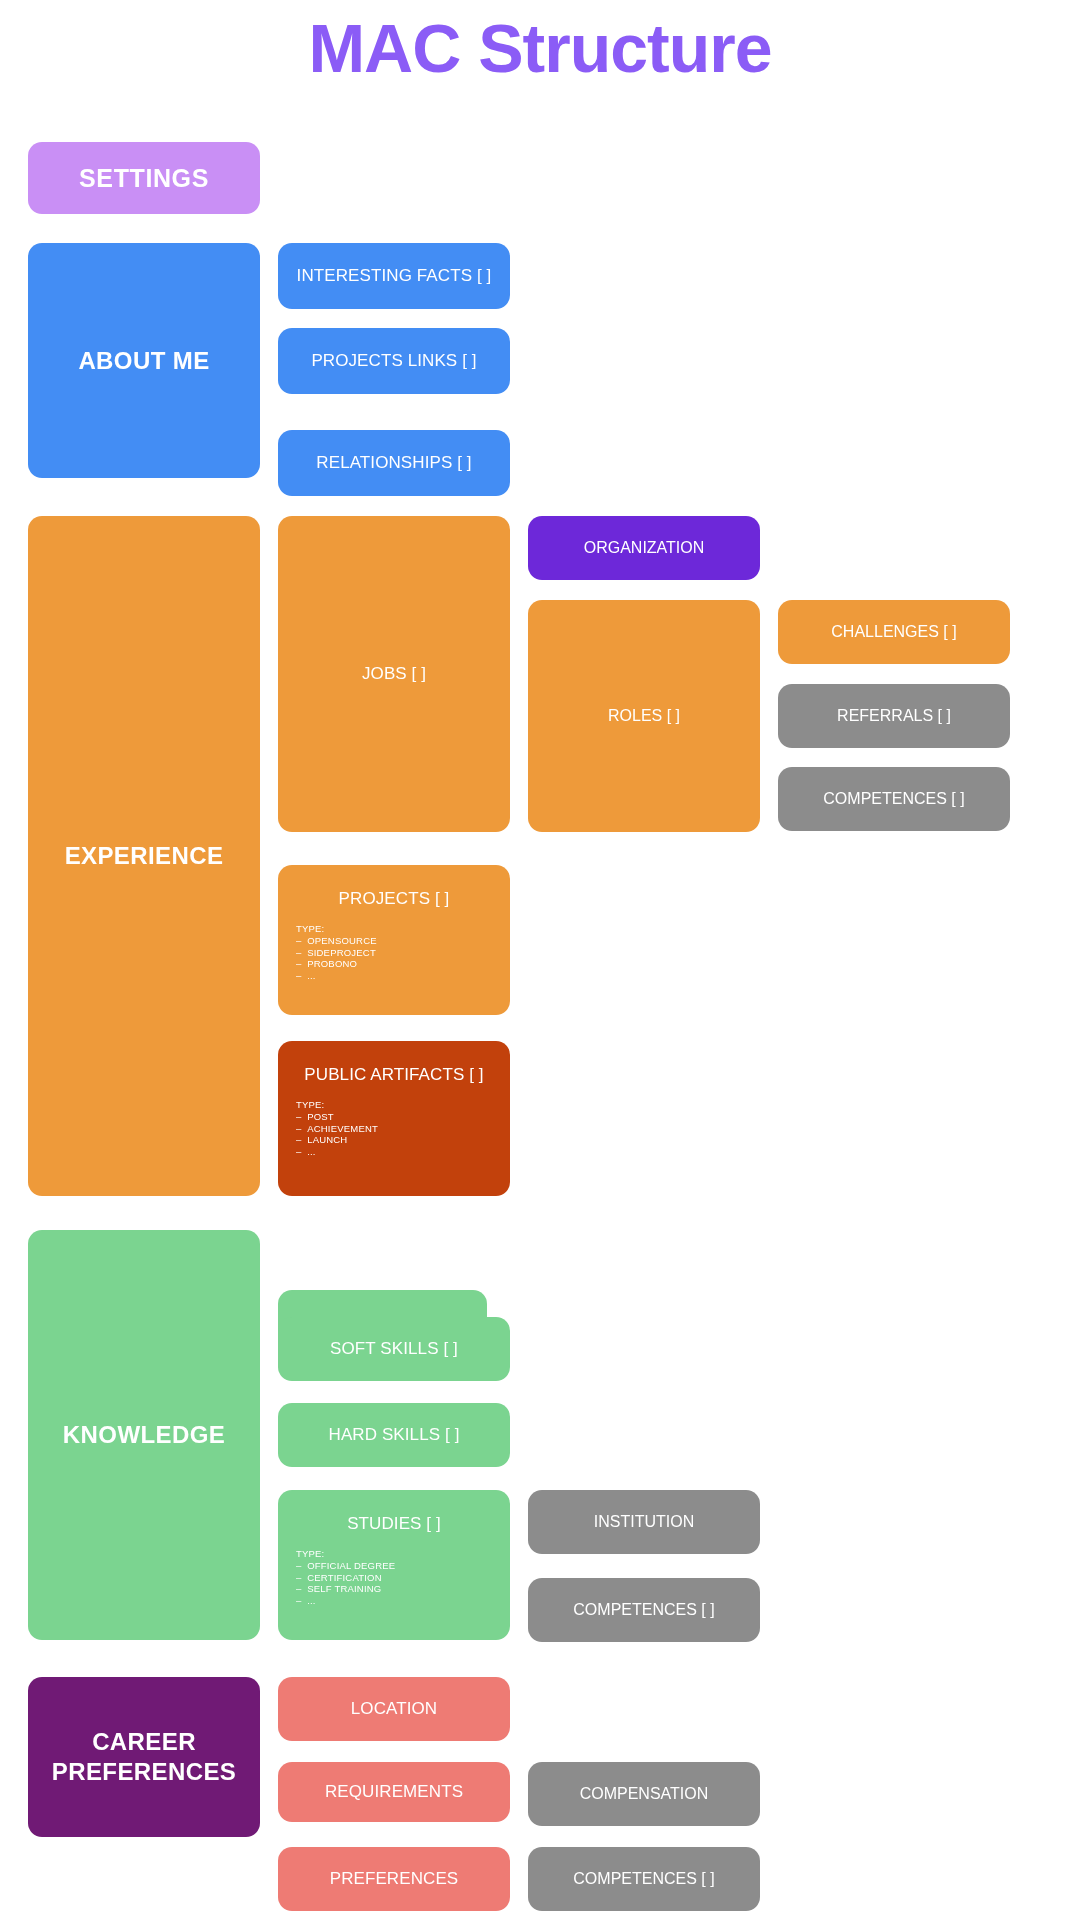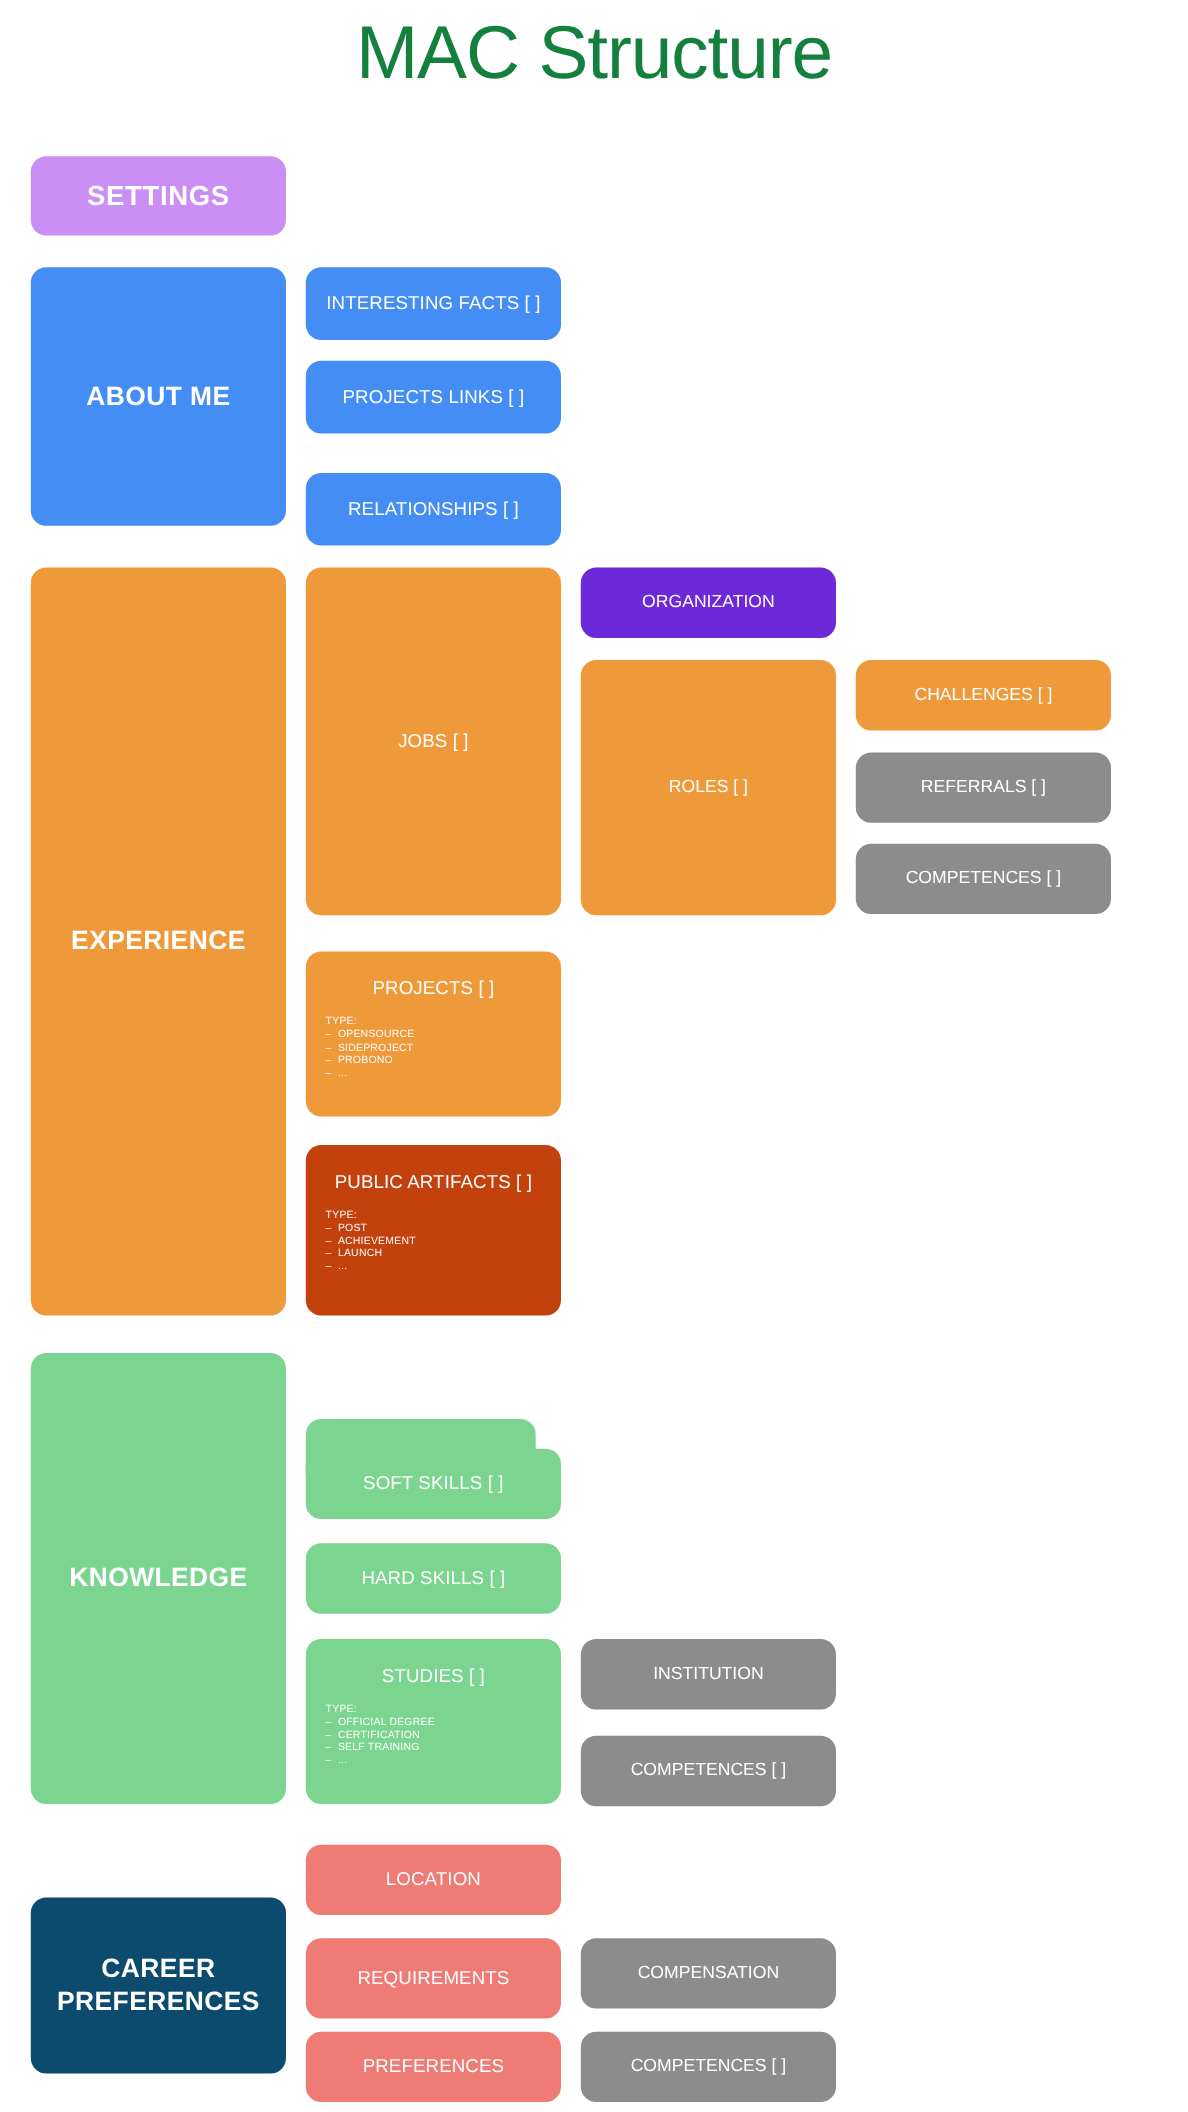--- a/index.html
+++ b/index.html
@@ -9,23 +9,23 @@
     font-family:"Liberation Sans", sans-serif;
     position:relative;
     overflow:hidden;
     -webkit-font-smoothing:antialiased;
   }
   .page-title{
     position:absolute;
     left:0;top:0;width:1080px;
     text-align:center;
     font-size:68px;
-    font-weight:normal;
+    font-weight:bold;
     letter-spacing:-1px;
-    color:#15803d;
+    color:#8b5cf6;
     line-height:96px;
   }
   .box{
     position:absolute;
     box-sizing:border-box;
     border-radius:14px;
     color:#ffffff;
     display:flex;
     flex-direction:column;
     align-items:center;
@@ -154,28 +154,28 @@
     <span class="type-item">...</span>
   </div>
 </div>
 <div class="box lvl2" style="left:528px;top:1490px;width:232px;height:64px;background:#8c8c8c;">
   <span class="box-label">INSTITUTION</span>
 </div>
 <div class="box lvl2" style="left:528px;top:1578px;width:232px;height:64px;background:#8c8c8c;">
   <span class="box-label">COMPETENCES [ ]</span>
 </div>
 
-<div class="box lvl0" style="left:28px;top:1677px;width:232px;height:160px;background:#0c4a6e;margin-top:48px;">
+<div class="box lvl0" style="left:28px;top:1677px;width:232px;height:160px;background:#701a75;">
   <span class="box-label">CAREER</span>
   <span class="box-label">PREFERENCES</span>
 </div>
 <div class="box lvl1" style="left:278px;top:1677px;width:232px;height:64px;background:#ee7b74;">
   <span class="box-label">LOCATION</span>
 </div>
-<div class="box lvl1" style="left:278px;top:1762px;width:232px;height:73px;background:#ee7b74;">
+<div class="box lvl1" style="left:278px;top:1762px;width:232px;height:60px;background:#ee7b74;">
   <span class="box-label">REQUIREMENTS</span>
 </div>
 <div class="box lvl1" style="left:278px;top:1847px;width:232px;height:64px;background:#ee7b74;">
   <span class="box-label">PREFERENCES</span>
 </div>
 <div class="box lvl2" style="left:528px;top:1762px;width:232px;height:64px;background:#8c8c8c;">
   <span class="box-label">COMPENSATION</span>
 </div>
 <div class="box lvl2" style="left:528px;top:1847px;width:232px;height:64px;background:#8c8c8c;">
   <span class="box-label">COMPETENCES [ ]</span>

